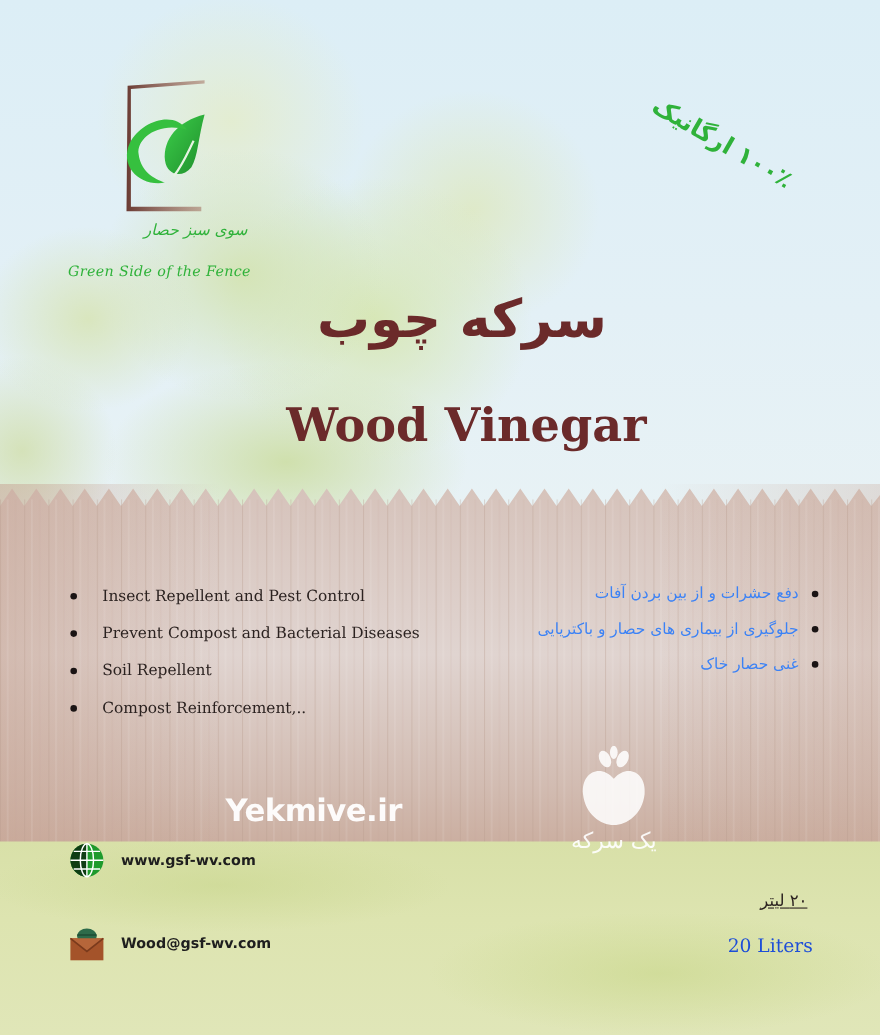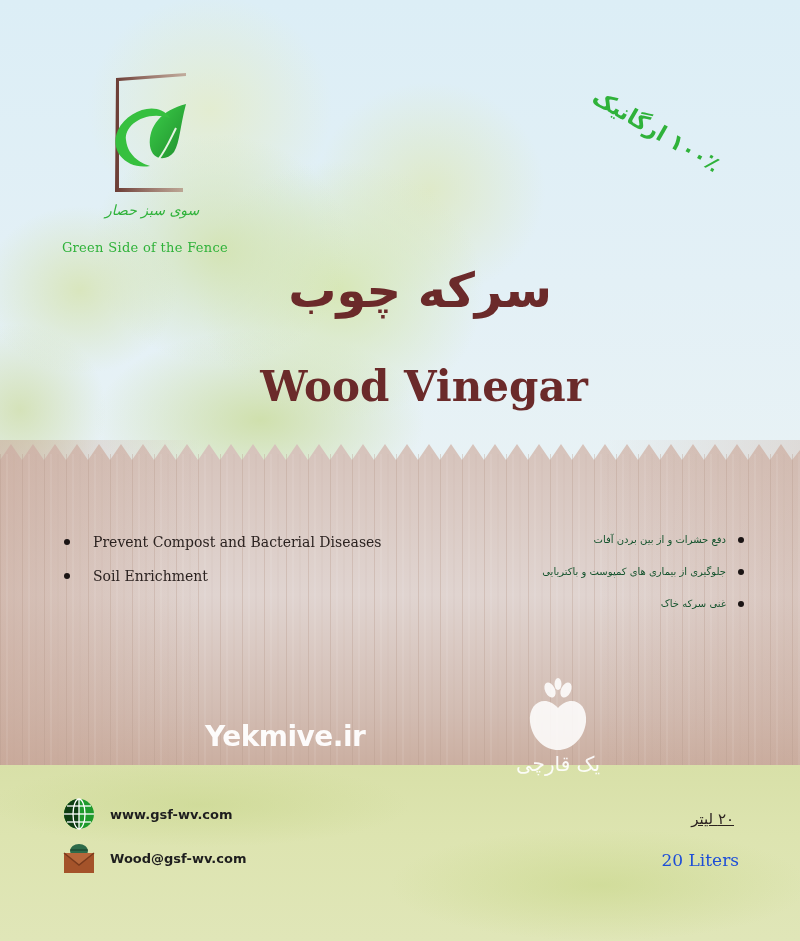--- a/index.html
+++ b/index.html
@@ -29,27 +29,27 @@
       position: absolute; left: 0; top: 765px; width: 800px; height: 176px;
       background:
         radial-gradient(ellipse 300px 60px at 200px 40px, rgba(200,214,140,0.55), rgba(200,214,140,0) 70%),
         radial-gradient(ellipse 300px 80px at 600px 120px, rgba(196,212,130,0.5), rgba(196,212,130,0) 70%),
         linear-gradient(180deg, #d8e0a8 0%, #dde4b0 40%, #e0e6b8 100%);
     }
 
     
     .logo { position: absolute; left: 88px; top: 70px; width: 120px; height: 130px; }
     .logo-tagline-fa {
-      position: absolute; left: 105px; top: 202px; width: 120px; text-align: left;
+      position: absolute; left: 105px; top: 202px; width: 120px; text-align: right;
       color: #2fb23a; font-size: 14px; font-style: italic;
       font-family: "DejaVu Sans", sans-serif;
     }
     .logo-tagline-en {
       position: absolute; left: 60px; top: 240px; width: 170px; text-align: center;
-      color: #2fb23a; font-size: 13px; 
+      color: #2fb23a; font-size: 13px; font-style: italic;
       font-family: "DejaVu Serif", serif; letter-spacing: 0.3px;
     }
 
     .organic {
       position: absolute; left: 585px; top: 118px;
       color: #2fb23a; font-weight: bold; font-size: 22px;
       font-family: "DejaVu Sans", sans-serif;
       transform: rotate(30deg); transform-origin: center; direction: rtl;
       white-space: nowrap;
     }
@@ -73,42 +73,42 @@
     .list-en li .dot {
       position: absolute; left: 4px; top: 9px; width: 6px; height: 6px; border-radius: 50%; background: #1a1414;
     }
 
     .list-fa {
       position: absolute; right: 52px; top: 528px; margin: 0; padding: 0; list-style: none;
       direction: rtl; text-align: right;
     }
     .list-fa li {
       position: relative; padding-right: 22px; height: 32px; line-height: 24px;
-      font-size: 10px; color: #14532d; font-family: "DejaVu Sans", sans-serif;
+      font-size: 14px; color: #3b82f6; font-family: "DejaVu Sans", sans-serif;
     }
     .list-fa li .dot {
       position: absolute; right: 4px; top: 9px; width: 6px; height: 6px; border-radius: 50%; background: #1a1414;
     }
 
     .watermark-en {
       position: absolute; left: 205px; top: 720px;
       color: rgba(255,255,255,0.95); font-size: 28px; font-weight: bold;
       font-family: "DejaVu Sans", sans-serif; letter-spacing: -0.5px;
     }
     .watermark-logo { position: absolute; left: 526px; top: 678px; width: 64px; height: 76px; }
     .watermark-fa {
       position: absolute; left: 508px; top: 752px; width: 100px; text-align: center;
       color: rgba(255,255,255,0.9); font-size: 20px; font-family: "DejaVu Sans", sans-serif;
       direction: rtl;
     }
 
     .contact-row { position: absolute; left: 62px; display: flex; align-items: center; }
     .contact-row .icon { width: 34px; height: 34px; margin-right: 14px; }
     .contact-row .txt { font-size: 13px; font-weight: bold; color: #1e1e1e; font-family: "DejaVu Sans", sans-serif; }
-    .row-web { top: 797px; text-align: center; }
+    .row-web { top: 765px; text-align: center; }
     .row-mail { top: 841px; }
 
     .vol-fa {
       position: absolute; right: 66px; top: 810px; font-size: 15px; color: #2b2220;
       font-family: "DejaVu Sans", sans-serif; direction: rtl; text-decoration: underline;
     }
     .vol-en {
       position: absolute; right: 61px; top: 850px; font-size: 17px; color: #1d4ed8;
       font-family: "DejaVu Serif", serif;
     }
@@ -178,42 +178,44 @@
 </div>
 <div class="logo-tagline-fa">سوی سبز حصار</div>
 <div class="logo-tagline-en">Green Side of the Fence</div>
 
 <div class="organic">۱۰۰٪ ارگانیک</div>
 
 <div class="title-fa">سرکه چوب</div>
 <div class="title-en">Wood Vinegar</div>
 
 <ul class="list-en">
+  <li><span class="dot"></span><span>Insect Repellent and Pest Control</span></li>
   <li><span class="dot"></span><span>Prevent Compost and Bacterial Diseases</span></li>
-  <li><span class="dot"></span><span>Soil Enrichment</span></li>
+  <li><span class="dot"></span><span>Soil Repellent</span></li>
+  <li><span class="dot"></span><span>Compost Reinforcement,..</span></li>
 </ul>
 
 <ul class="list-fa">
   <li><span class="dot"></span><span>دفع حشرات و از بین بردن آفات</span></li>
-  <li><span class="dot"></span><span>جلوگیری از بیماری های کمپوست و باکتریایی</span></li>
-  <li><span class="dot"></span><span>غنی سرکه خاک</span></li>
+  <li><span class="dot"></span><span>جلوگیری از بیماری های حصار و باکتریایی</span></li>
+  <li><span class="dot"></span><span>غنی حصار خاک</span></li>
 </ul>
 
 <div class="watermark-en">Yekmive.ir</div>
 <div class="watermark-logo">
   <svg width="64" height="76" viewBox="0 0 64 76" xmlns="http://www.w3.org/2000/svg">
     <g fill="#ffffff" fill-opacity="0.85">
       <ellipse cx="24" cy="12" rx="5" ry="8" transform="rotate(-25 24 12)"></ellipse>
       <ellipse cx="40" cy="12" rx="5" ry="8" transform="rotate(25 40 12)"></ellipse>
       <ellipse cx="32" cy="6" rx="3.5" ry="6"></ellipse>
       <path d="M32,30 C20,16 2,24 4,44 C6,62 20,72 32,72 C44,72 58,62 60,44 C62,24 44,16 32,30 Z"></path>
     </g>
   </svg>
 </div>
-<div class="watermark-fa">یک قارچی</div>
+<div class="watermark-fa">یک سرکه</div>
 
 <div class="contact-row row-web">
   <span class="icon">
     <svg width="34" height="34" viewBox="0 0 34 34" xmlns="http://www.w3.org/2000/svg">
       <circle cx="17" cy="17" r="15" fill="#1e9a2c"></circle>
       <path d="M17,2 A15,15 0 0 0 17,32 Z" fill="#0f3d14"></path>
       <g stroke="#ffffff" stroke-width="1.3" fill="none">
         <ellipse cx="17" cy="17" rx="6" ry="15"></ellipse>
         <line x1="17" y1="2" x2="17" y2="32"></line>
         <line x1="2" y1="17" x2="32" y2="17"></line>

